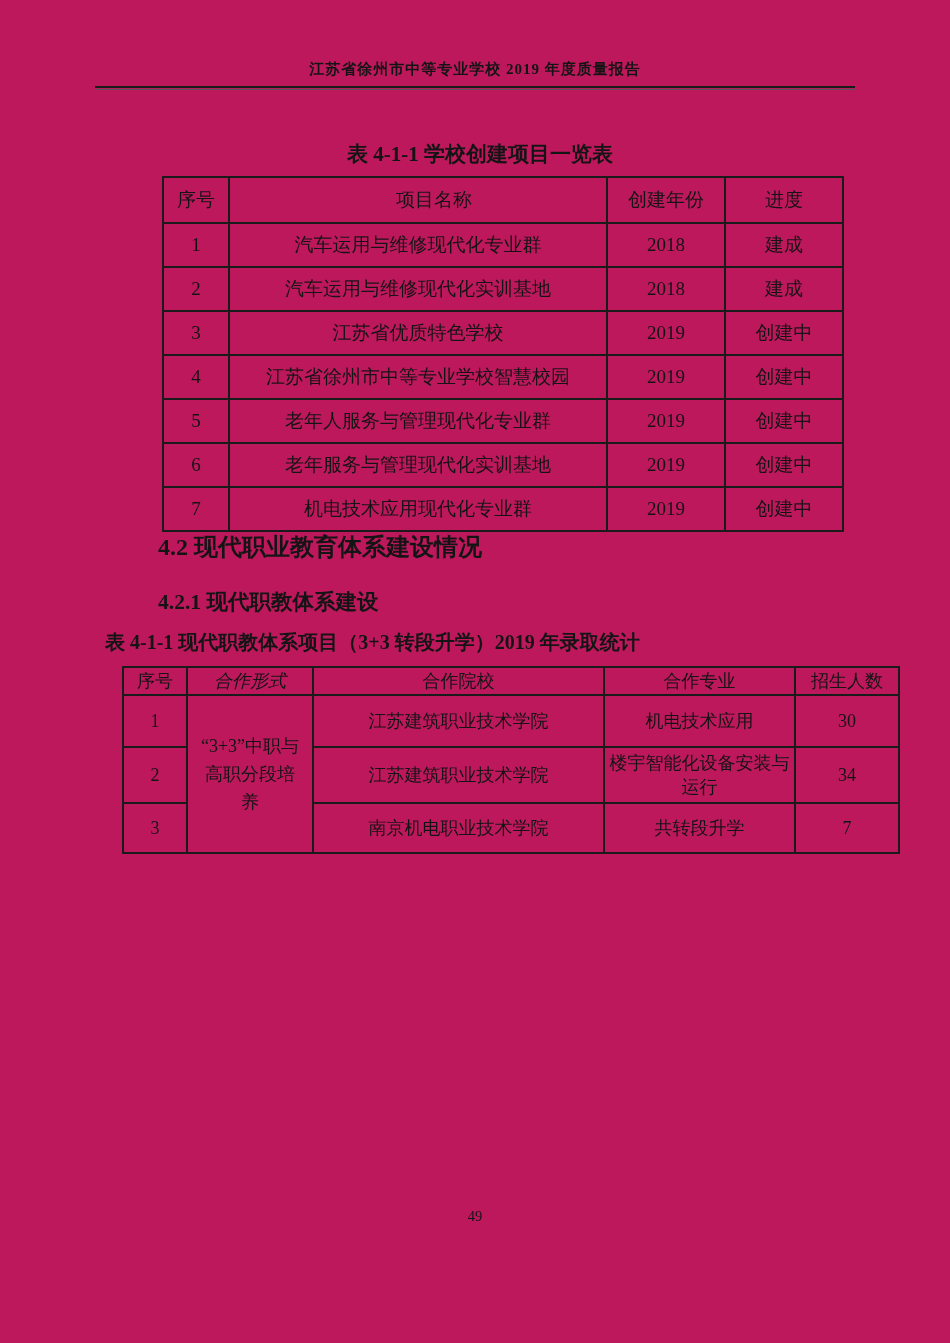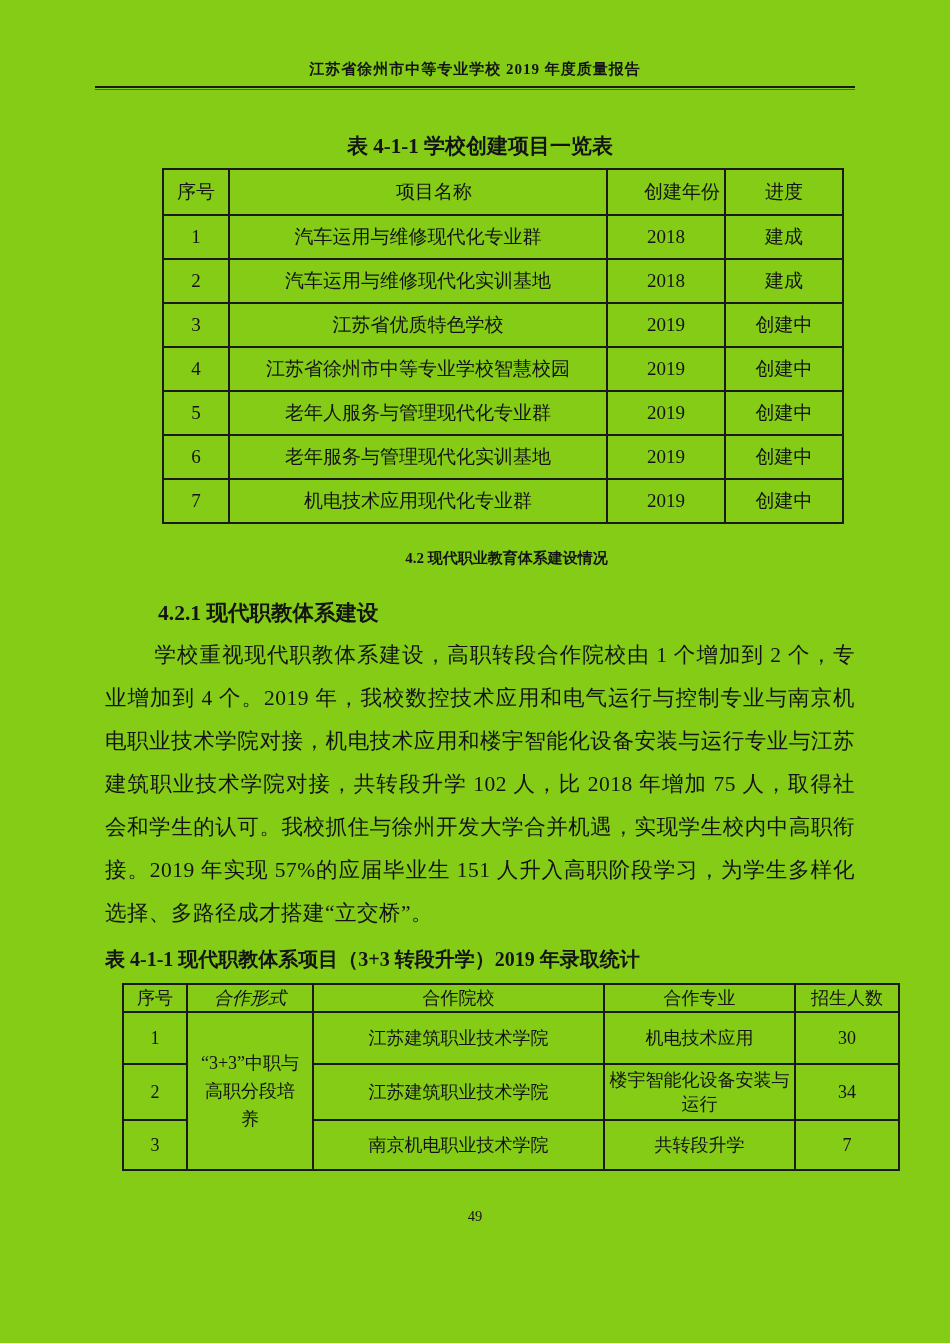--- a/index.html
+++ b/index.html
@@ -5,21 +5,21 @@
   html, body { margin: 0; padding: 0; }
   body {
     background: #e8e8e8;
     font-family: "Liberation Serif", "DejaVu Serif", serif;
   }
   .page {
     position: relative;
     width: 950px;
     height: 1343px;
     margin: 0 auto;
-    background: #84cc16;
+    background: #be185d;
     color: #141414;
     overflow: hidden;
   }
 
   
   .page-header {
     position: absolute;
     top: 60px;
     left: 95px;
     width: 760px;
@@ -31,21 +31,21 @@
     letter-spacing: 1px;
     padding-bottom: 7px;
   }
   .header-rule-thick { height: 2px; background: #1a1a1a; }
   .header-rule-thin  { height: 1px; background: #555; margin-top: 1px; }
 
   
   .content {
     position: absolute;
     left: 105px;
-    top: 130px;
+    top: 138px;
     width: 750px;
   }
 
   .table-title {
     text-align: center;
     font-weight: bold;
     font-size: 21px;
     line-height: 32px;
   }
 
@@ -58,31 +58,29 @@
     font-weight: normal;
     overflow: hidden;
   }
 
   
   .t1 { margin-top: 6px; margin-left: 57px; width: 628px; }
   .t1 th { height: 44px; font-size: 19px; }
   .t1 td { height: 42px; font-size: 19px; }
   .t1 .c-no   { width: 56px; }
   .t1 .c-name { width: 336px; padding-left: 36px; }
-  .t1 .c-year { width: 108px; text-align: right; }
+  .t1 .c-year { width: 108px; }
   .t1 .c-prog { width: 108px; }
 
   
   .heading-1 {
-    margin-top: 19px;
     margin-left: 53px;
-    font-size: 15px;
+    font-size: 24px;
     font-weight: bold;
     line-height: 31px;
-    text-align: center;
   }
   .heading-2 {
     margin-top: 24px;
     margin-left: 53px;
     font-size: 21.5px;
     font-weight: bold;
     line-height: 31px;
   }
 
   
@@ -194,21 +192,20 @@
           <td>机电技术应用现代化专业群</td>
           <td>2019</td>
           <td>创建中</td>
         </tr>
       </tbody>
     </table>
 
     <div class="heading-1">4.2 现代职业教育体系建设情况</div>
     <div class="heading-2">4.2.1 现代职教体系建设</div>
 
-    <p class="body-para">学校重视现代职教体系建设，高职转段合作院校由 1 个增加到 2 个，专业增加到 4 个。2019 年，我校数控技术应用和电气运行与控制专业与南京机电职业技术学院对接，机电技术应用和楼宇智能化设备安装与运行专业与江苏建筑职业技术学院对接，共转段升学 102 人，比 2018 年增加 75 人，取得社会和学生的认可。我校抓住与徐州开发大学合并机遇，实现学生校内中高职衔接。2019 年实现 57%的应届毕业生 151 人升入高职阶段学习，为学生多样化选择、多路径成才搭建“立交桥”。</p>
 
     <div class="t2-title table-title">表 4-1-1 现代职教体系项目（3+3 转段升学）2019 年录取统计</div>
 
     <table class="t2">
       <thead>
         <tr>
           <th class="c-no">序号</th>
           <th class="c-form">合作形式</th>
           <th class="c-school">合作院校</th>
           <th class="c-major">合作专业</th>

